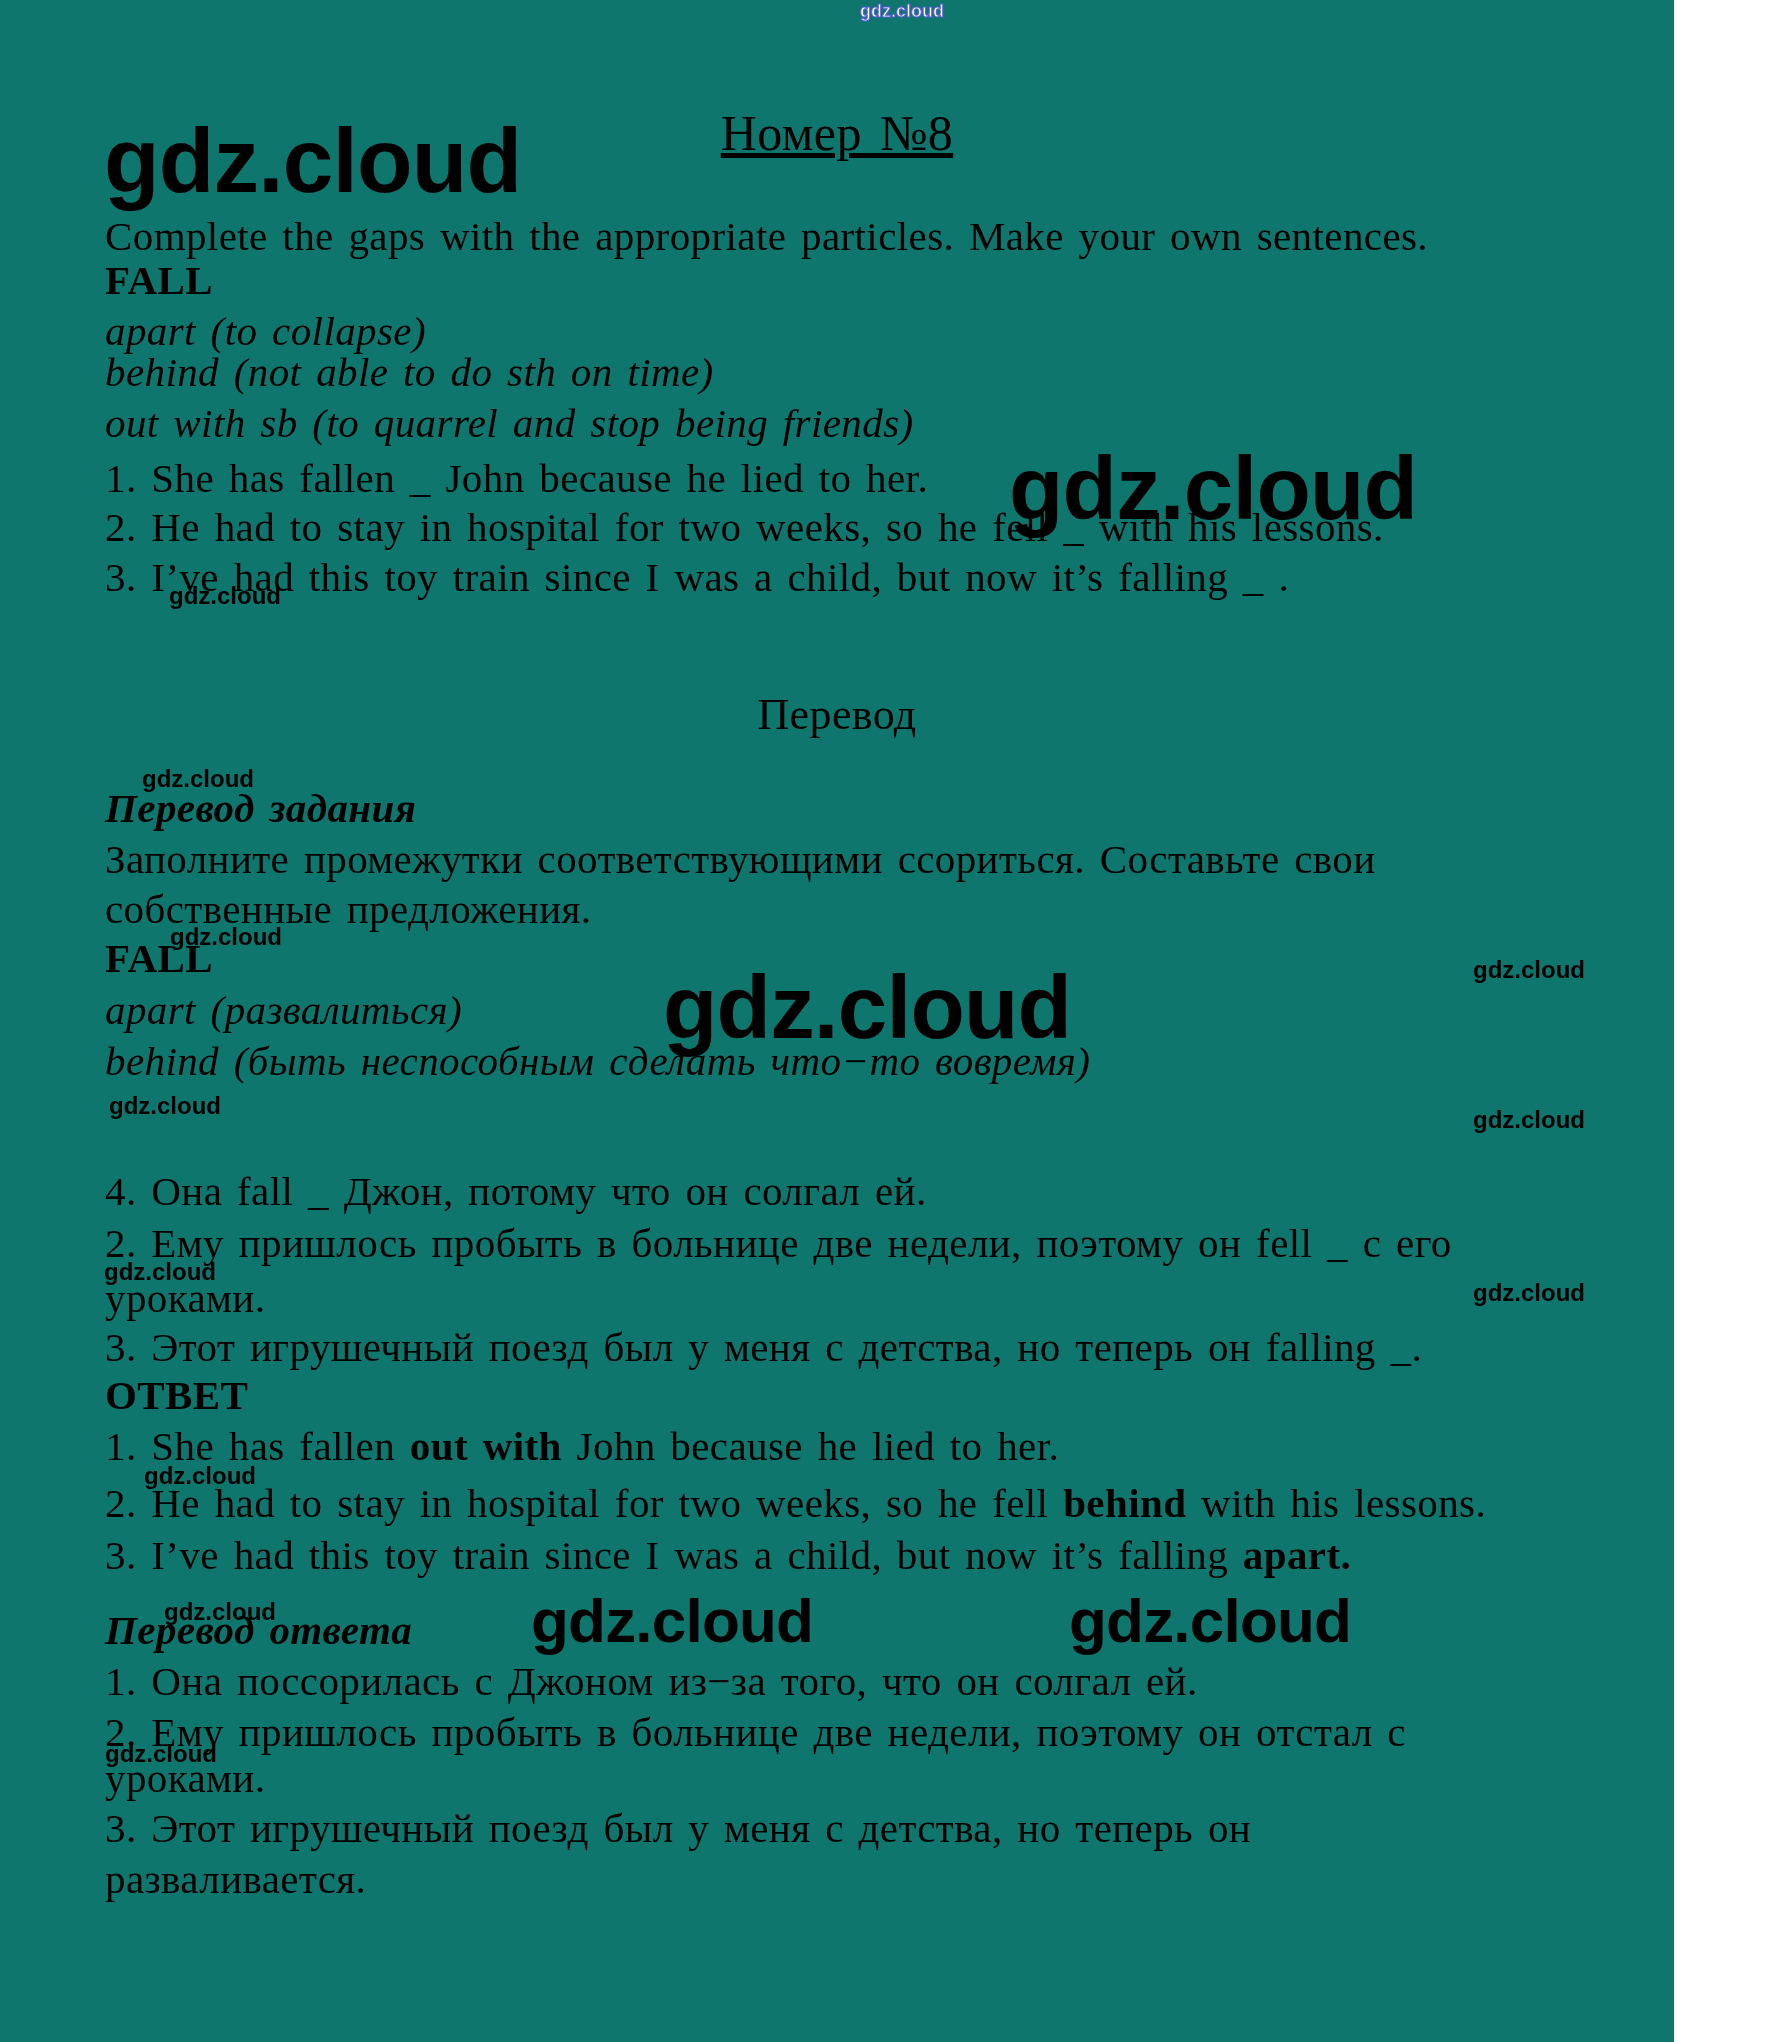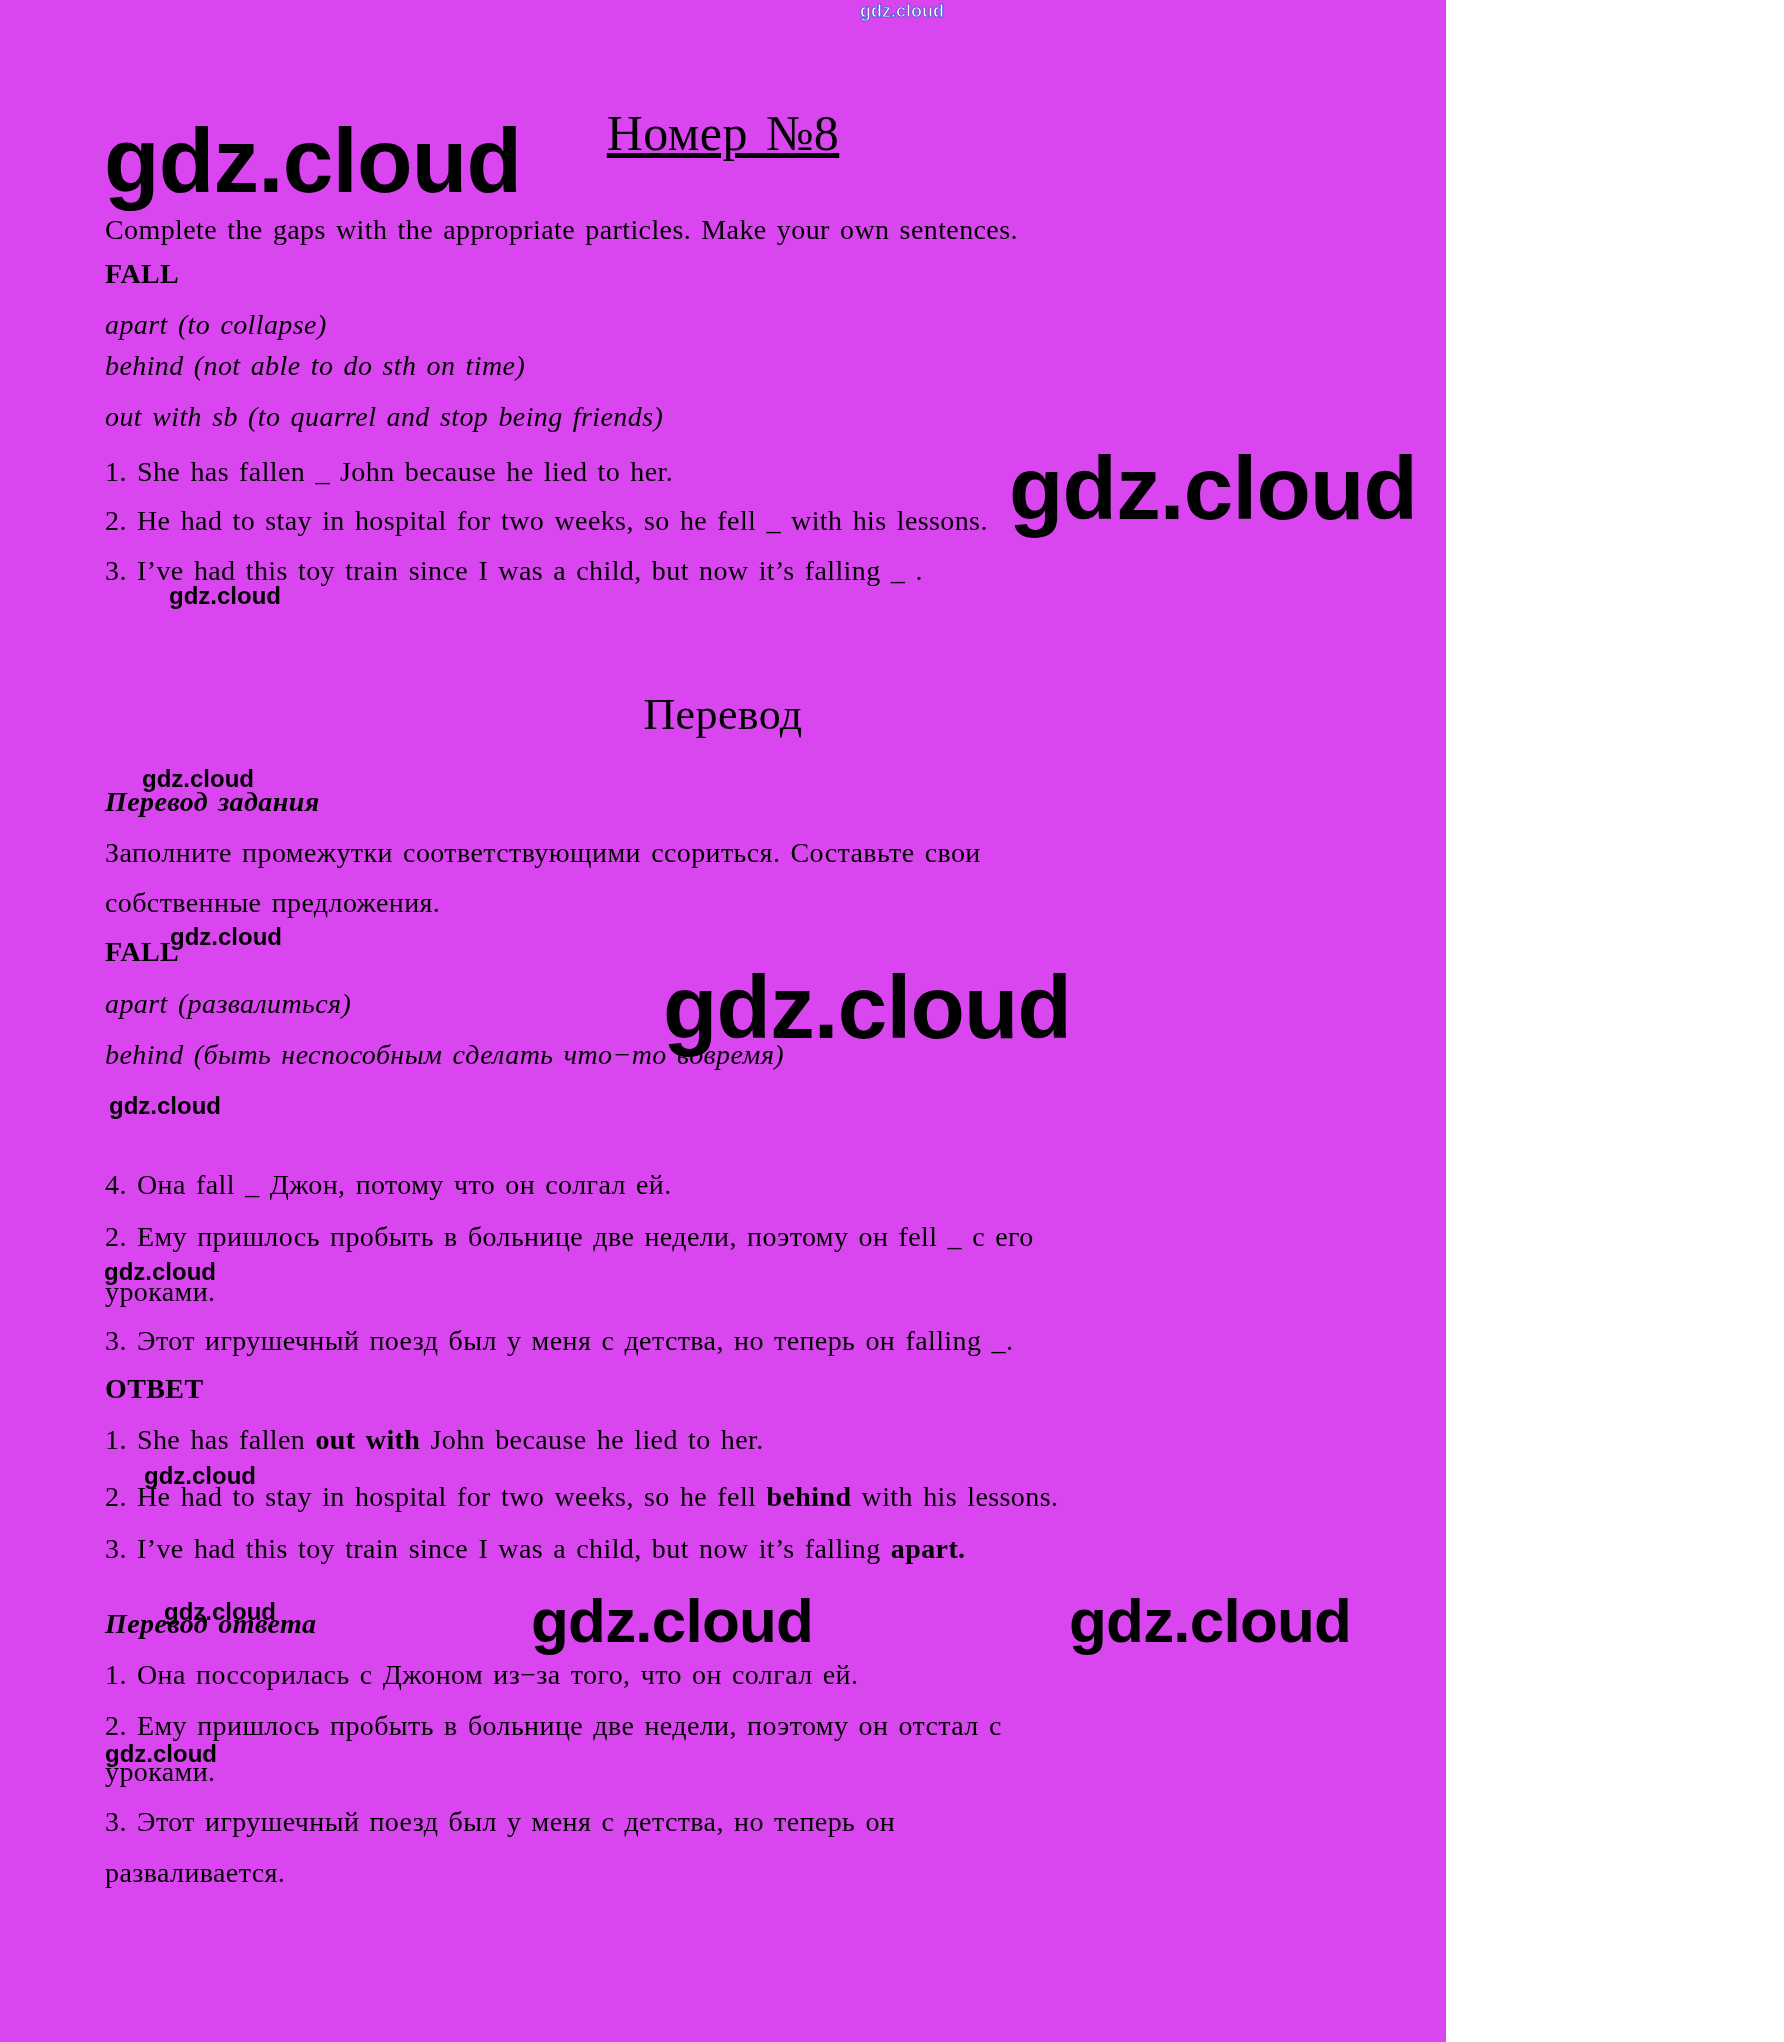--- a/index.html
+++ b/index.html
@@ -1,30 +1,30 @@
 <!DOCTYPE html>
 <html style="font-size:13px"><head>
 <meta charset="utf-8">
 <style>
   html,body{margin:0;padding:0;}
   body{background:#ffffff;}
   .page{
     position:relative;
-    width:1446px;
+    width:1674px;
     height:2042px;
-    background:#d946ef;
+    background:#0f766e;
     overflow:hidden;
     font-family:"Liberation Serif", serif;
     color:#000;
   }
   .line{
     position:absolute;
     white-space:nowrap;
     line-height:1;
-    font-size:28px;
+    font-size:41px;
     letter-spacing:0.4px;
     word-spacing:0.10em;
   }
   .bold{font-weight:bold;}
   .italic{font-style:italic;}
   .center{left:0;width:100%;text-align:center;}
   .title{font-size:50px;}
   .heading{font-size:44px;}
   .brand{
     position:absolute;

